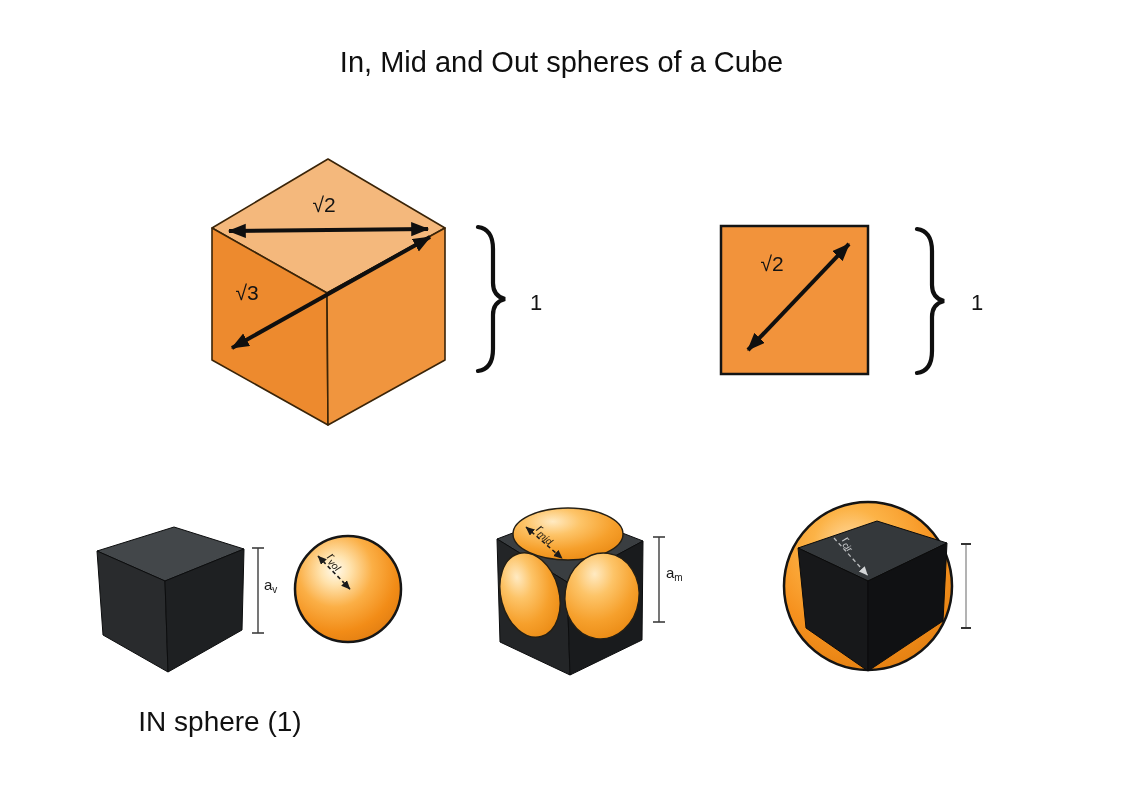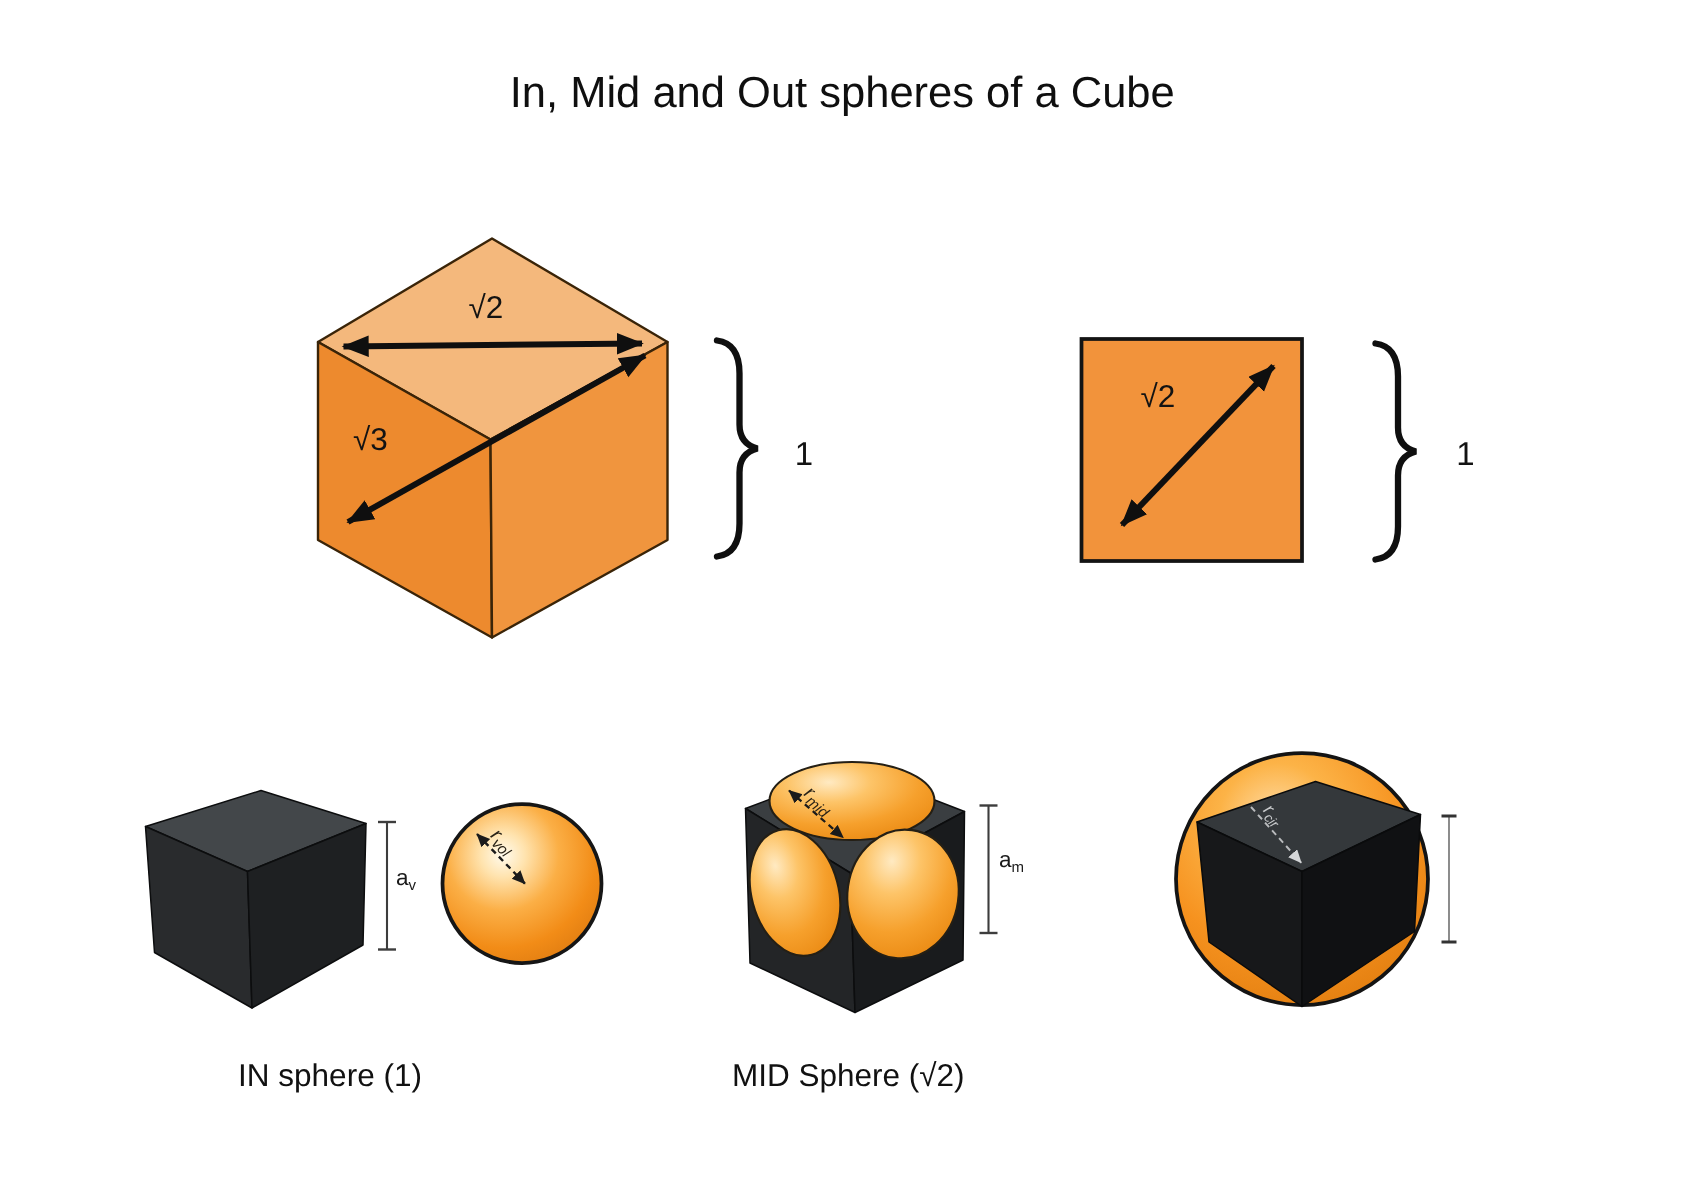--- a/index.html
+++ b/index.html
@@ -5,21 +5,21 @@
   html,body{margin:0;padding:0;background:#ffffff;}
   .stage{
     position:relative;width:1123px;height:794px;background:#ffffff;overflow:hidden;
     font-family:"Liberation Sans", sans-serif;
   }
   .title{
     position:absolute;top:46px;left:0;width:100%;text-align:center;
     font-size:29px;color:#0f0f0f;
   }
   .caption{
-    position:absolute;top:706px;text-align:center;font-size:21px;color:#111;
+    position:absolute;top:706px;text-align:center;font-size:28px;color:#111;
   }
   .caption.in{left:115px;width:210px;}
   .caption.mid{left:458px;width:215px;}
   .caption.out{left:768px;width:225px;}
   svg{position:absolute;top:0;left:0;}
   svg text{font-family:"Liberation Sans", sans-serif;}
   .diag-label{font-size:21px;fill:#131313;}
   .one-label{font-size:22px;fill:#131313;}
   .measure-label{font-size:15px;fill:#1a1a1a;}
   .radius-label{font-size:13px;font-style:italic;fill:#2a2317;}
@@ -128,15 +128,14 @@
         <line x1="0" y1="0" x2="50" y2="0" stroke="#b9bbbd" stroke-width="1.3" stroke-dasharray="4 3" marker-end="url(#arrowSmallLight)"></line>
         <text x="7" y="-4" class="radius-label-light"><tspan>r</tspan><tspan dy="3" font-size="9">cir</tspan></text>
       </g>
       <line x1="966" y1="544" x2="966" y2="628" stroke="#808080" stroke-width="1.2"></line>
       <line x1="961" y1="544" x2="971" y2="544" stroke="#333333" stroke-width="2"></line>
       <line x1="961" y1="628" x2="971" y2="628" stroke="#333333" stroke-width="2"></line>
     </g>
   </svg>
 
   <div class="caption in">IN sphere (1)</div>
-  <div class="caption mid">MID Sphere (√2)</div>
 
 </div>
 
 </body></html>

